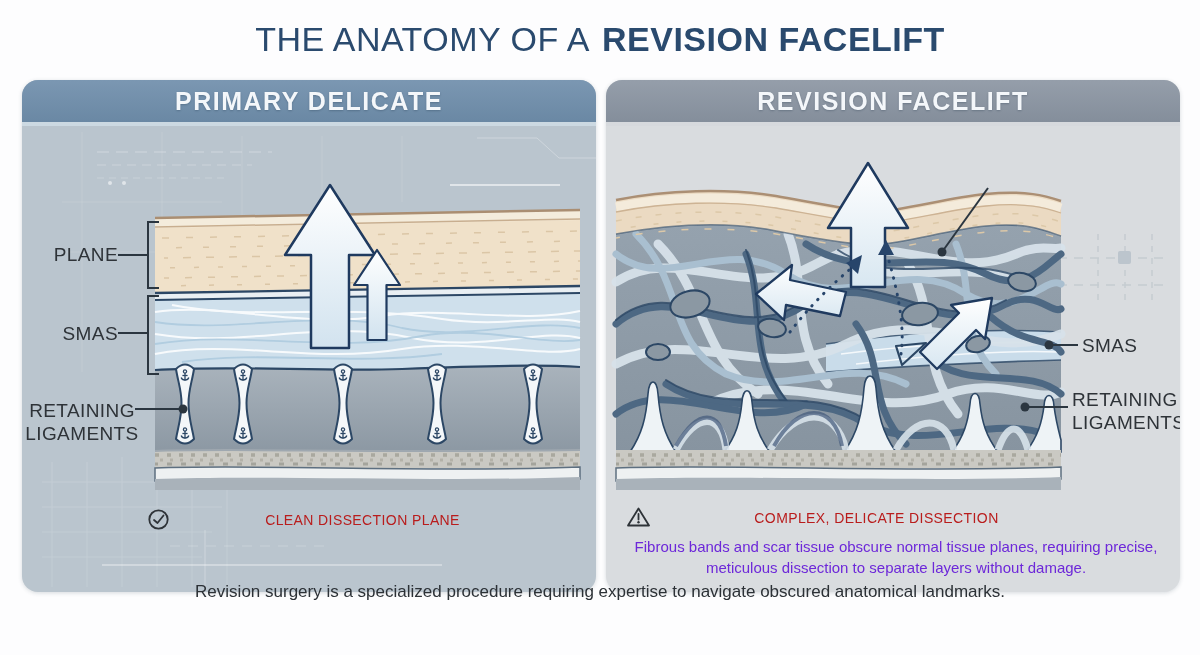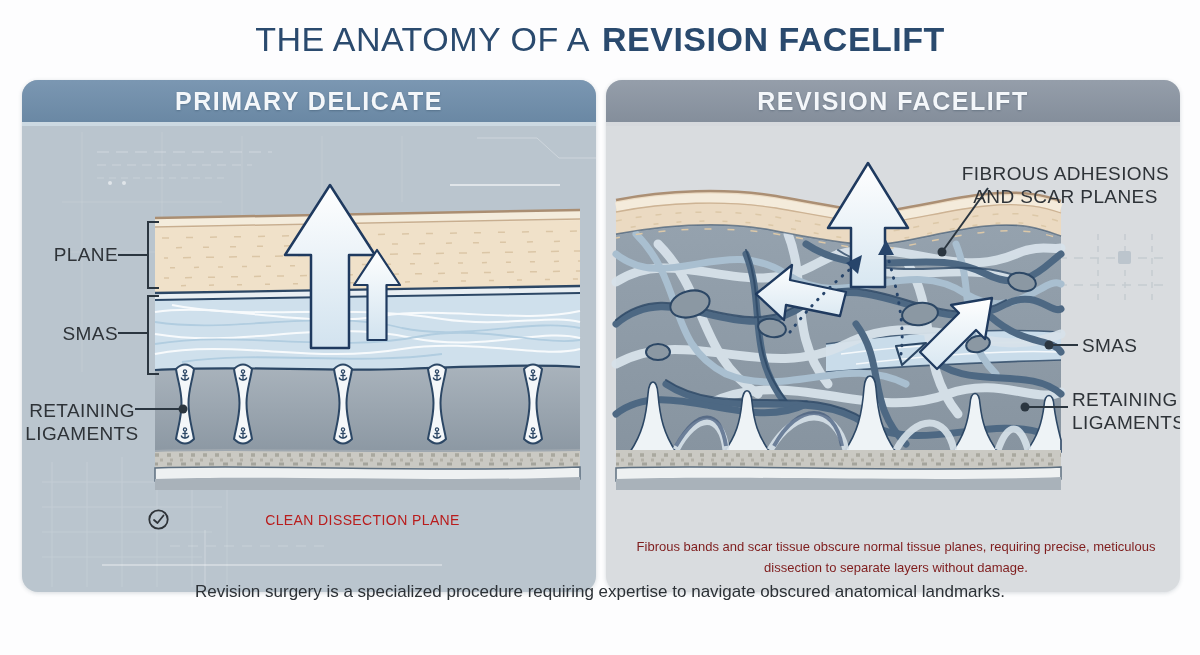--- a/index.html
+++ b/index.html
@@ -27,21 +27,21 @@
   .lbl-retain-l{left:2px;top:273px;width:116px;text-align:center;}
   .lbl-fibrous{left:352px;top:36px;width:215px;text-align:center;}
   .lbl-smas-r{left:476px;top:208px;width:90px;text-align:left;}
   .lbl-retain-r{left:466px;top:262px;width:110px;text-align:left;}
   .caption{position:absolute;color:#b91c1c;font-size:14px;letter-spacing:.4px;
            display:flex;align-items:center;justify-content:center;gap:9px;}
   .cap-l{left:125px;top:386px;width:440px;}
   .cap-r{left:20px;top:384px;width:510px;}
   .cap-icon{flex:0 0 auto;display:inline-flex;}
   .description{position:absolute;left:22px;top:410px;width:536px;text-align:center;
-               color:#7f1d1d;font-size:13px;line-height:21px;}
+               color:#6d28d9;font-size:15px;line-height:21px;}
   .footer{position:absolute;top:582px;left:0;width:100%;text-align:center;color:#2c3136;font-size:17px;}
 </style>
 </head>
 <body>
 
 <div class="page">
 
   <div class="title">
     <span class="prefix">THE ANATOMY OF A</span><span class="emph">REVISION FACELIFT</span>
   </div>
@@ -311,23 +311,32 @@
         <g stroke="#2b3640" stroke-width="2" fill="none">
           <path d="M382,66 L336,130"></path>
           <path d="M447,223 H472"></path>
           <path d="M423,285 H462"></path>
         </g>
         <circle cx="336" cy="130" r="4.5" fill="#2b3640"></circle>
         <circle cx="443" cy="223" r="4.5" fill="#2b3640"></circle>
         <circle cx="419" cy="285" r="4.5" fill="#2b3640"></circle>
       </svg>
 
-      <div class="anat-label lbl-fibrous">FIBROUS ADHESIONS AND SCAR PLANES</div>
       <div class="anat-label lbl-smas-r">SMAS</div>
       <div class="anat-label lbl-retain-r">RETAINING LIGAMENTS</div>
 
+      <div class="caption cap-r">
+        <span>COMPLEX, DELICATE DISSECTION</span>
+        <span class="cap-icon">
+          <svg width="25" height="22" viewBox="0 0 25 22">
+            <path d="M12.5,2.5 L23,19.5 H2 Z" fill="none" stroke="#2e3338" stroke-width="1.8" stroke-linejoin="round"></path>
+            <line x1="12.5" y1="8" x2="12.5" y2="13.5" stroke="#2e3338" stroke-width="1.8" stroke-linecap="round"></line>
+            <circle cx="12.5" cy="16.3" r="1.2" fill="#2e3338"></circle>
+          </svg>
+        </span>
+      </div>
 
       <div class="description">Fibrous bands and scar tissue obscure normal tissue planes, requiring precise, meticulous dissection to separate layers without damage.</div>
     </div>
   </div>
 
   <div class="footer">Revision surgery is a specialized procedure requiring expertise to navigate obscured anatomical landmarks.</div>
 </div>
 
 </body></html>

